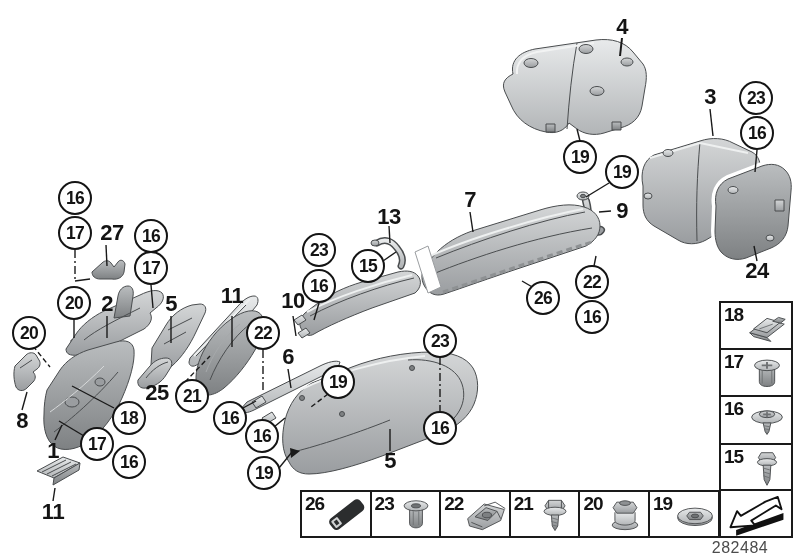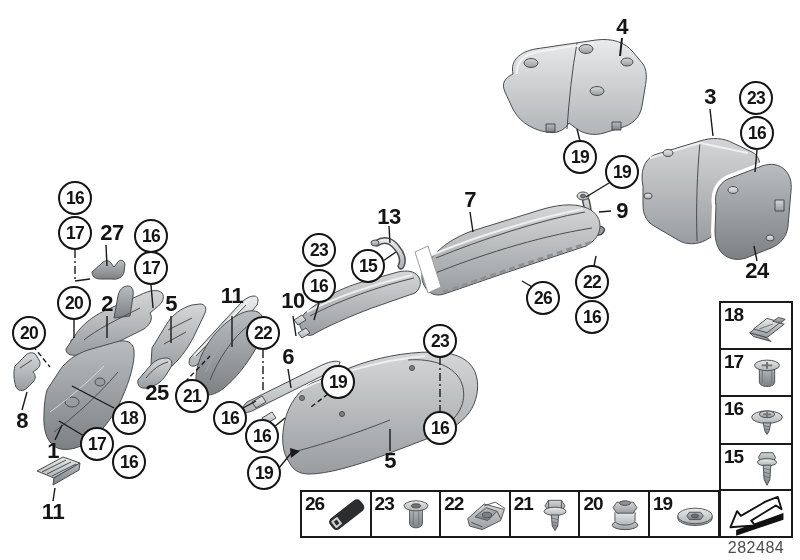--- a/index.html
+++ b/index.html
@@ -20,21 +20,21 @@
   #legend-bottom .cell{width:71.6px;height:48px;margin-left:-2px;}
   #legend-bottom .cell:first-child{margin-left:0;}
   #legend-right{left:719px;top:301px;width:74px;height:190px;}
   #legend-right .cell{width:74px;height:49.2px;margin-top:-2px;}
   #legend-right .cell:first-child{margin-top:0;}
   #arrow-box{left:719px;top:489px;width:74px;height:49px;box-sizing:border-box;
              border:2px solid #1a1a1a;background:#fff;}
   .cl{position:absolute;left:3px;top:1px;font-weight:bold;font-size:19px;
       letter-spacing:-1px;color:#141414;}
   .ci{position:absolute;right:1px;top:3px;}
-  #figure-number{position:absolute;left:714px;top:539px;width:84px;z-index:2;
+  #figure-number{position:absolute;left:698px;top:539px;width:84px;z-index:2;
                  text-align:center;font-size:16px;color:#4c4c4c;letter-spacing:0.5px;}
 </style>
 </head>
 <body>
 
 <div id="stage">
 
   <svg id="parts-svg" width="800" height="560" viewBox="0 0 800 560">
     <defs>
       <linearGradient id="gA" x1="0" y1="0" x2="0" y2="1">

